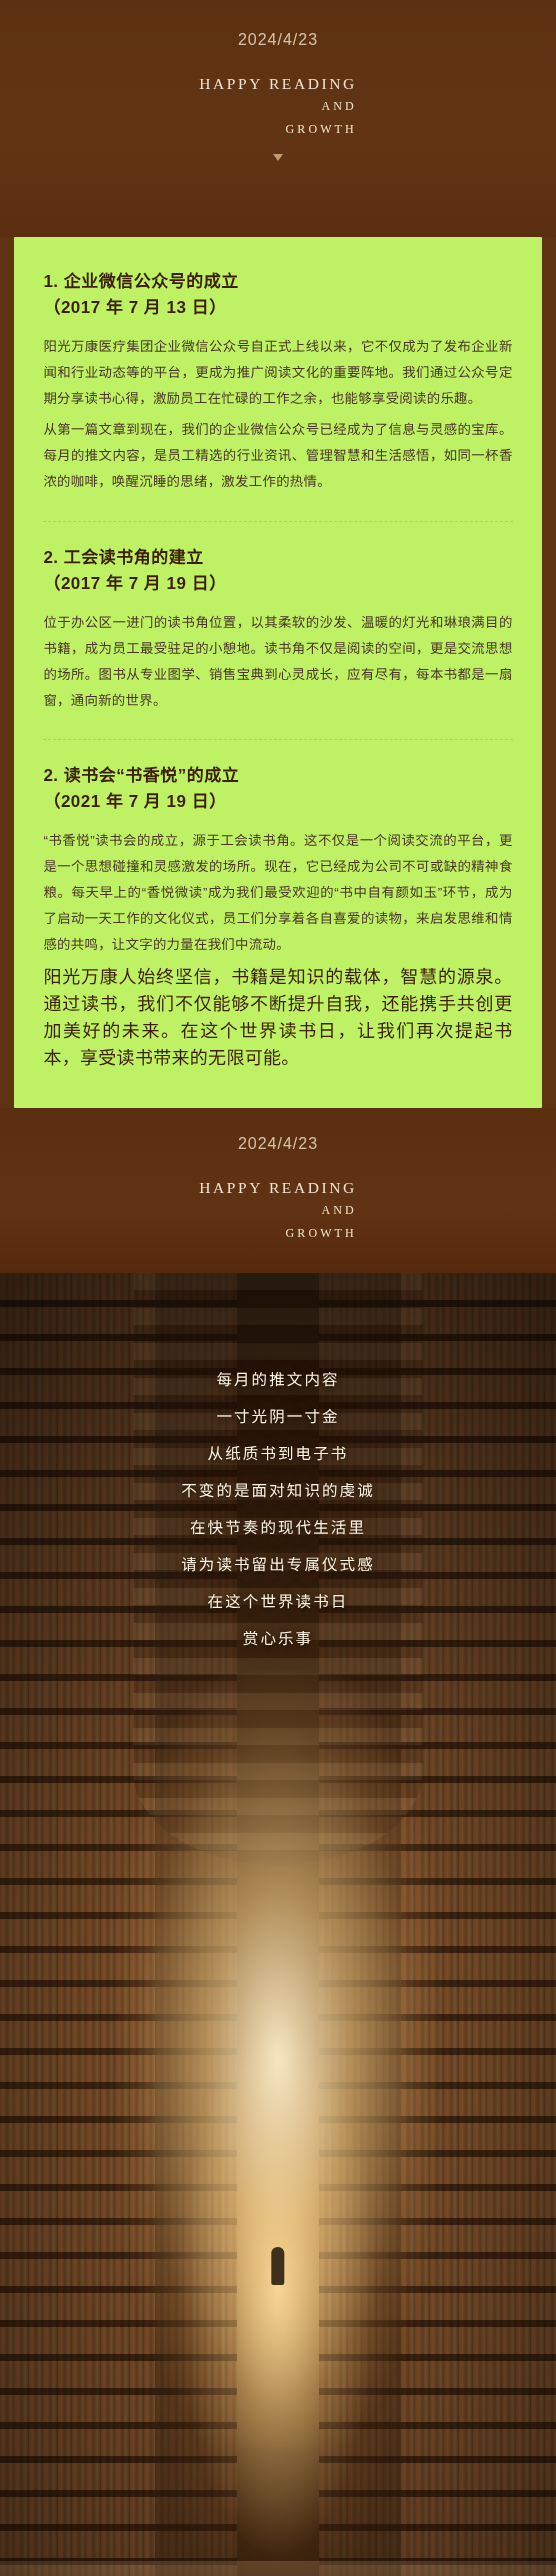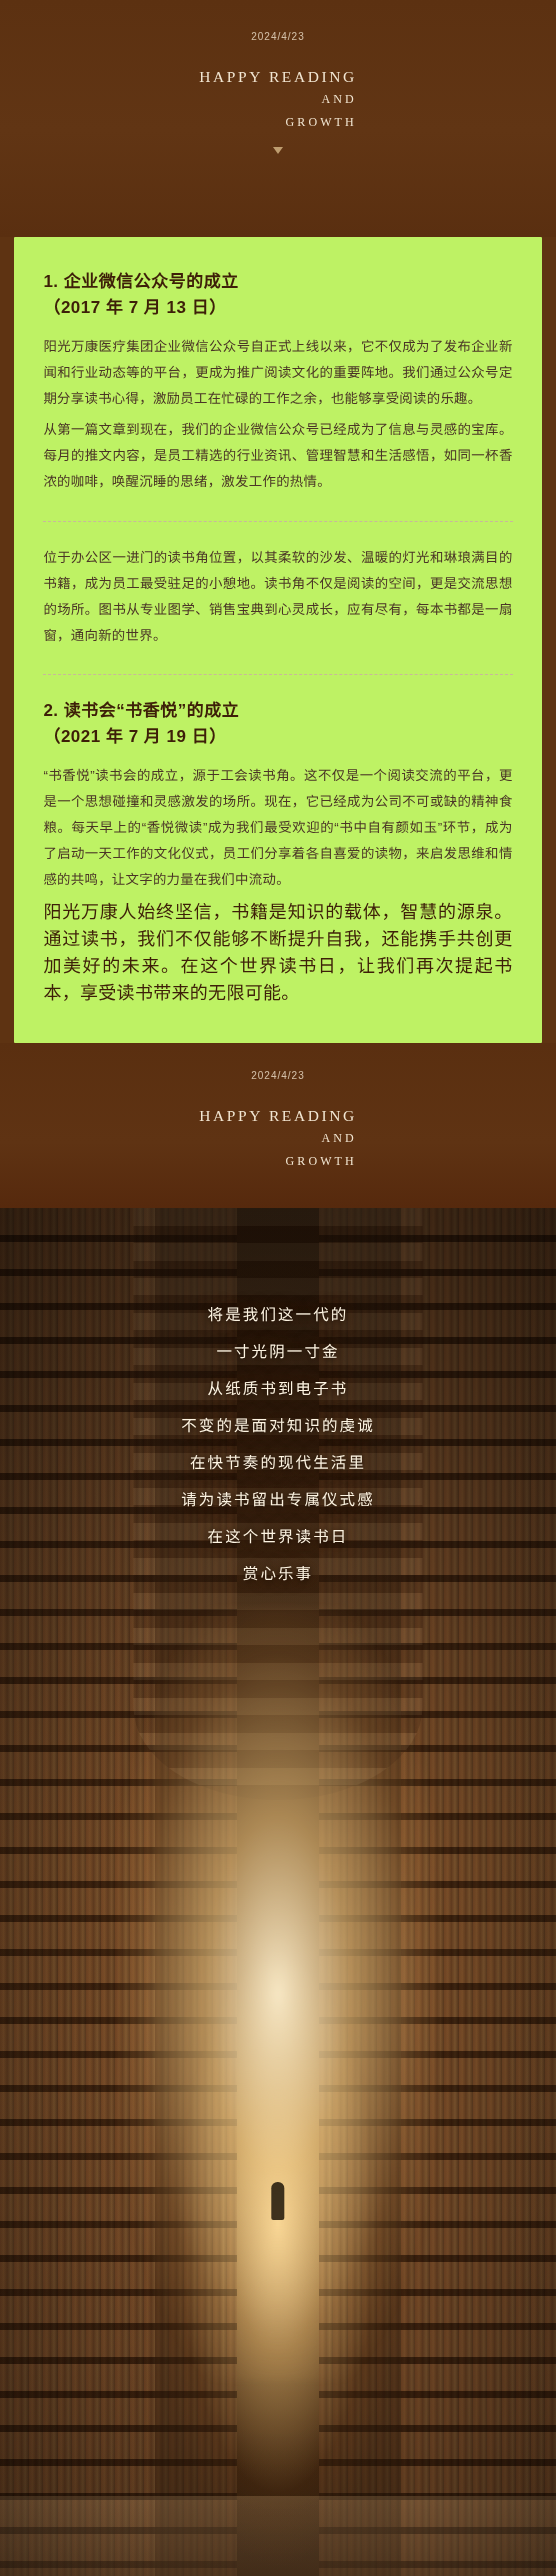--- a/index.html
+++ b/index.html
@@ -23,21 +23,21 @@
     background: linear-gradient(180deg,#5c3111 0%, #613514 55%, #5a2f10 100%);
     display: flex;
     flex-direction: column;
     align-items: center;
     justify-content: flex-start;
     padding-top: 31px;
     position: relative;
   }
   .date-text {
     color: #e8d9c3;
-    font-size: 10px;
+    font-size: 16px;
     letter-spacing: 1px;
     opacity: .85;
     margin-bottom: 23px;
   }
   .en-title {
     color: #f2e6d2;
     font-family: "Liberation Serif", "DejaVu Serif", serif;
     font-size: 15.5px;
     letter-spacing: 2.6px;
     line-height: 23px;
@@ -208,20 +208,24 @@
         <span>1. 企业微信公众号的成立</span>
         <span class="sub">（2017 年 7 月 13 日）</span>
       </div>
       <p class="para">阳光万康医疗集团企业微信公众号自正式上线以来，它不仅成为了发布企业新闻和行业动态等的平台，更成为推广阅读文化的重要阵地。我们通过公众号定期分享读书心得，激励员工在忙碌的工作之余，也能够享受阅读的乐趣。</p>
       <p class="para tight">从第一篇文章到现在，我们的企业微信公众号已经成为了信息与灵感的宝库。每月的推文内容，是员工精选的行业资讯、管理智慧和生活感悟，如同一杯香浓的咖啡，唤醒沉睡的思绪，激发工作的热情。</p>
     </div>
 
     <hr class="divider">
 
     <div>
+      <div class="sec-title">
+        <span>2. 工会读书角的建立</span>
+        <span class="sub">（2017 年 7 月 19 日）</span>
+      </div>
       <p class="para">位于办公区一进门的读书角位置，以其柔软的沙发、温暖的灯光和琳琅满目的书籍，成为员工最受驻足的小憩地。读书角不仅是阅读的空间，更是交流思想的场所。图书从专业图学、销售宝典到心灵成长，应有尽有，每本书都是一扇窗，通向新的世界。</p>
     </div>
 
     <hr class="divider">
 
     <div>
       <div class="sec-title">
         <span>2. 读书会“书香悦”的成立</span>
         <span class="sub">（2021 年 7 月 19 日）</span>
       </div>
@@ -246,21 +250,21 @@
     <div class="shelf right2"></div>
     <div class="shelf left"></div>
     <div class="shelf right"></div>
     <div class="vault"></div>
     <div class="glow"></div>
     <div class="figure"></div>
     <div class="floor"></div>
     <div class="photo-vignette"></div>
 
     <div class="poem">
-      <div>将是我们这一代的</div>
+      <div>每月的推文内容</div>
       <div>一寸光阴一寸金</div>
       <div>从纸质书到电子书</div>
       <div>不变的是面对知识的虔诚</div>
       <div>在快节奏的现代生活里</div>
       <div>请为读书留出专属仪式感</div>
       <div>在这个世界读书日</div>
       <div>赏心乐事</div>
     </div>
   </div>
 

